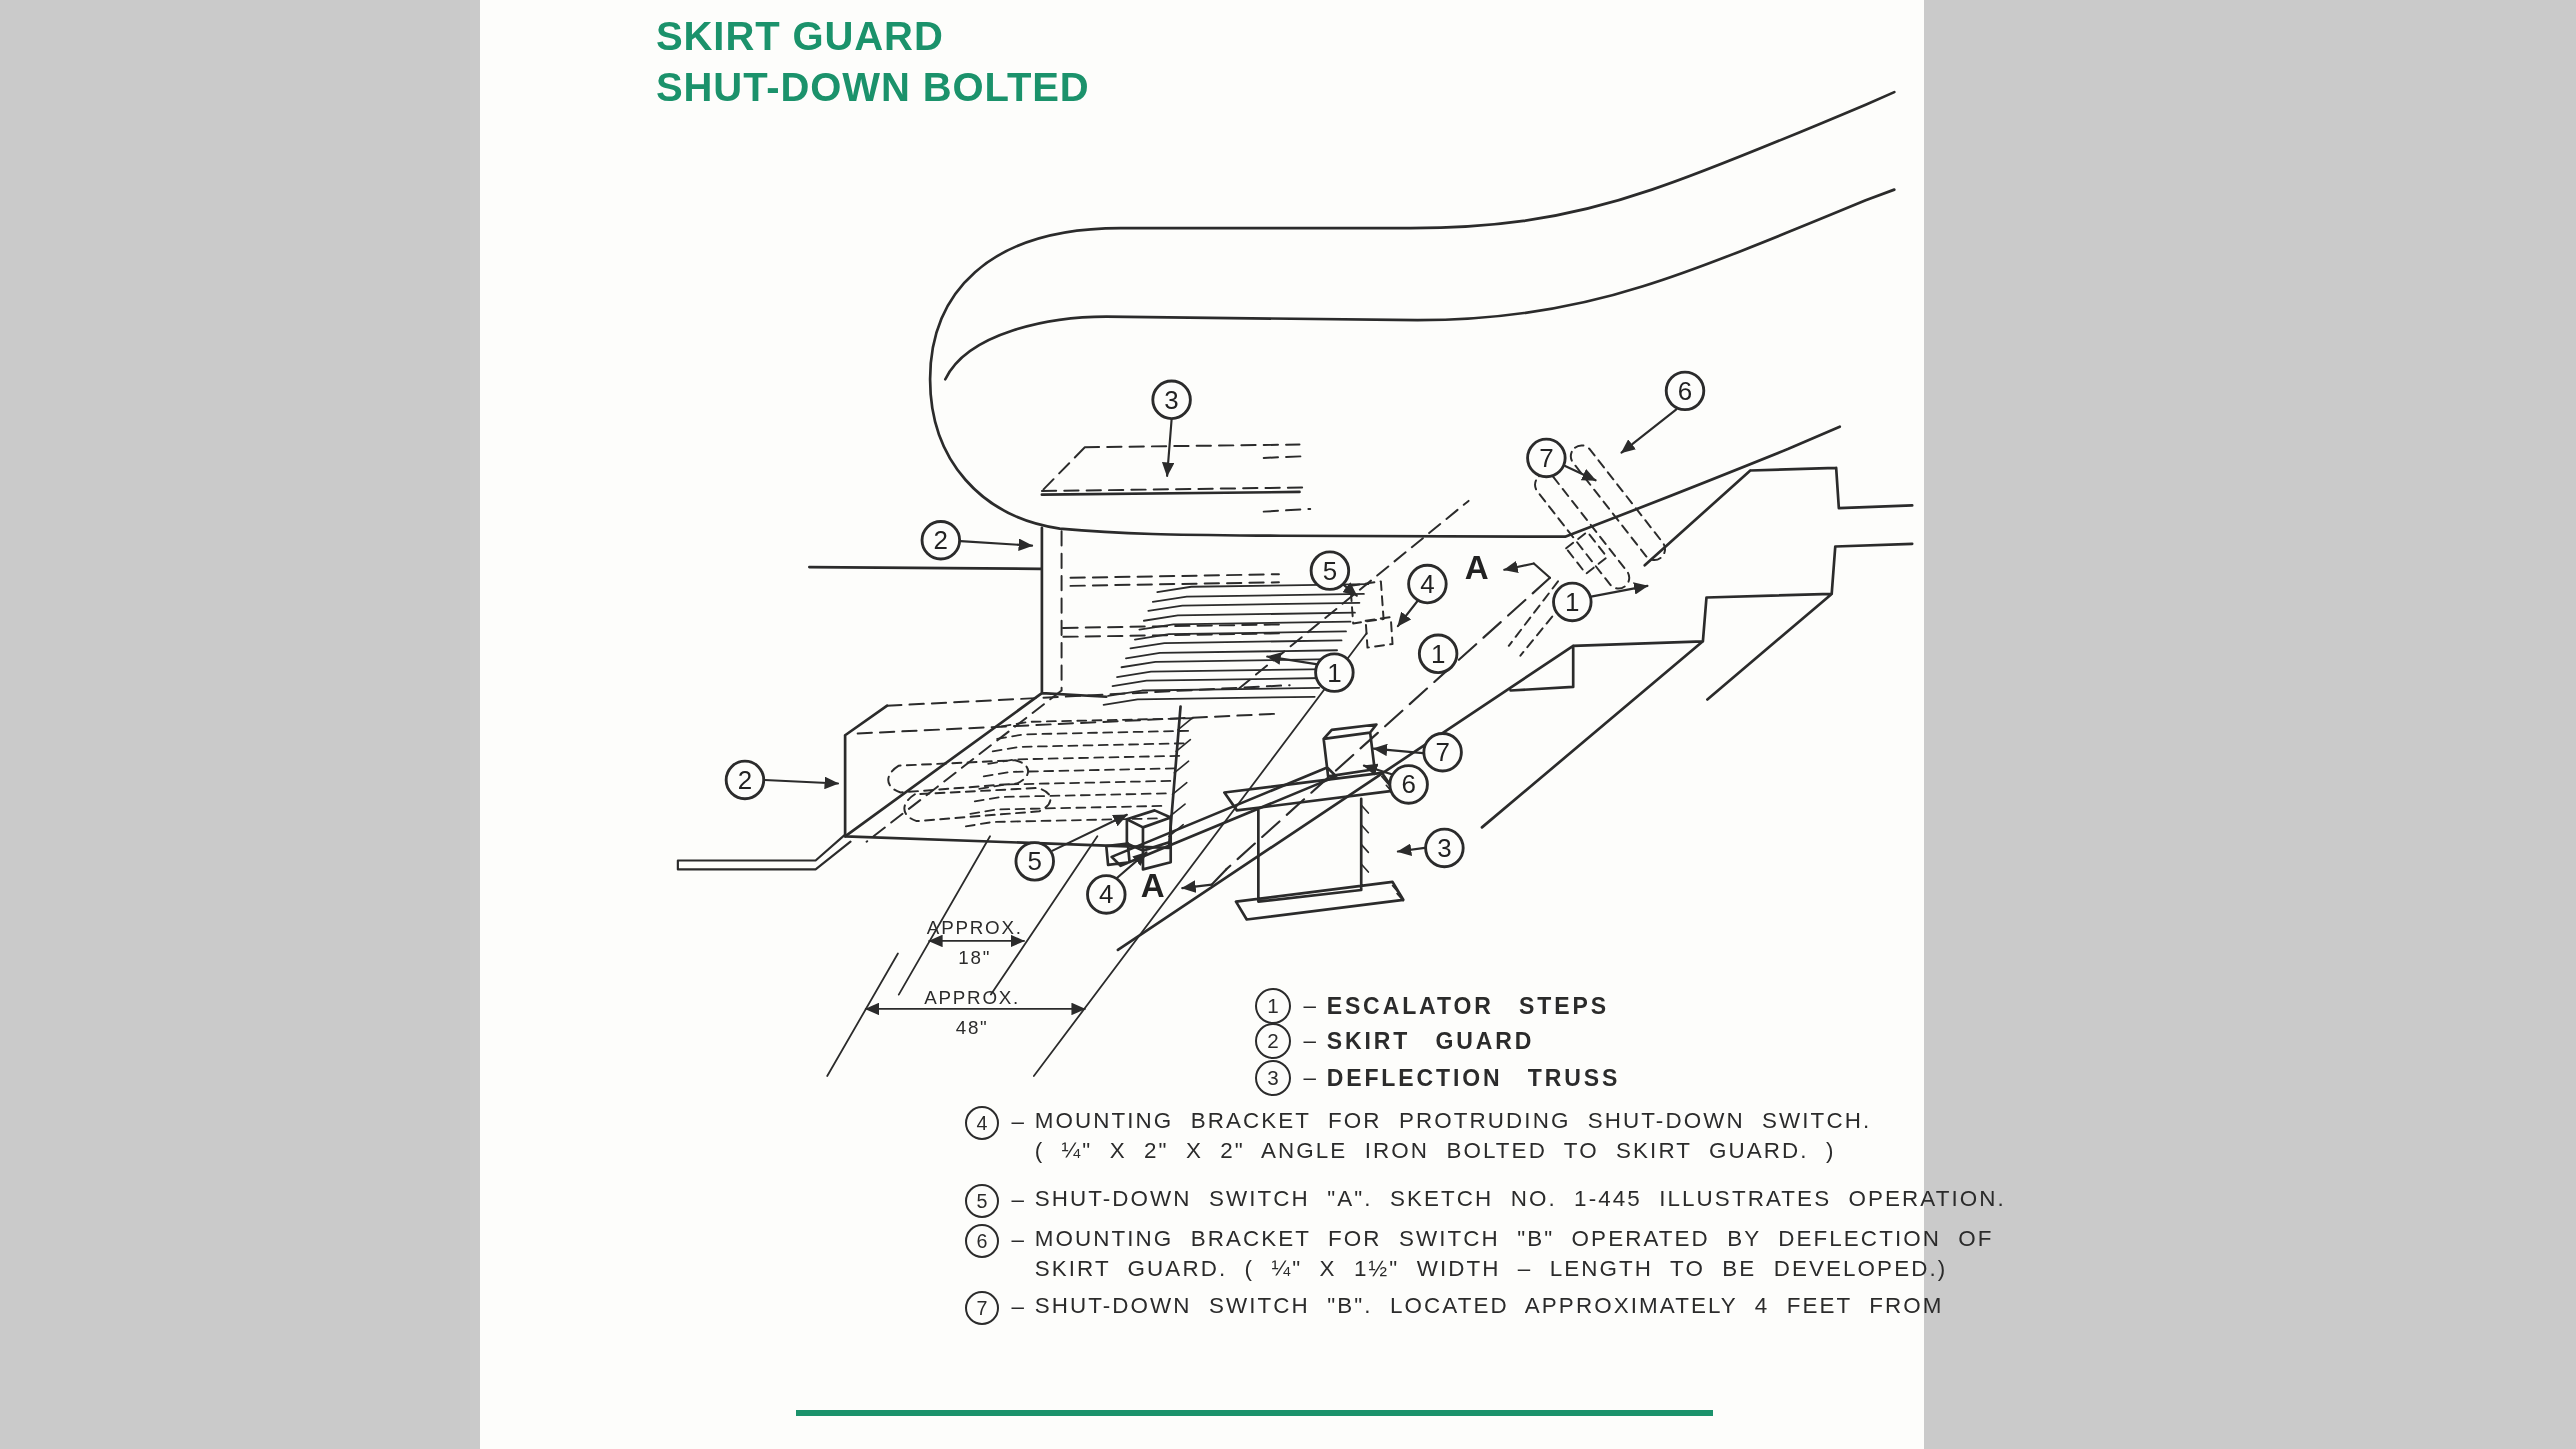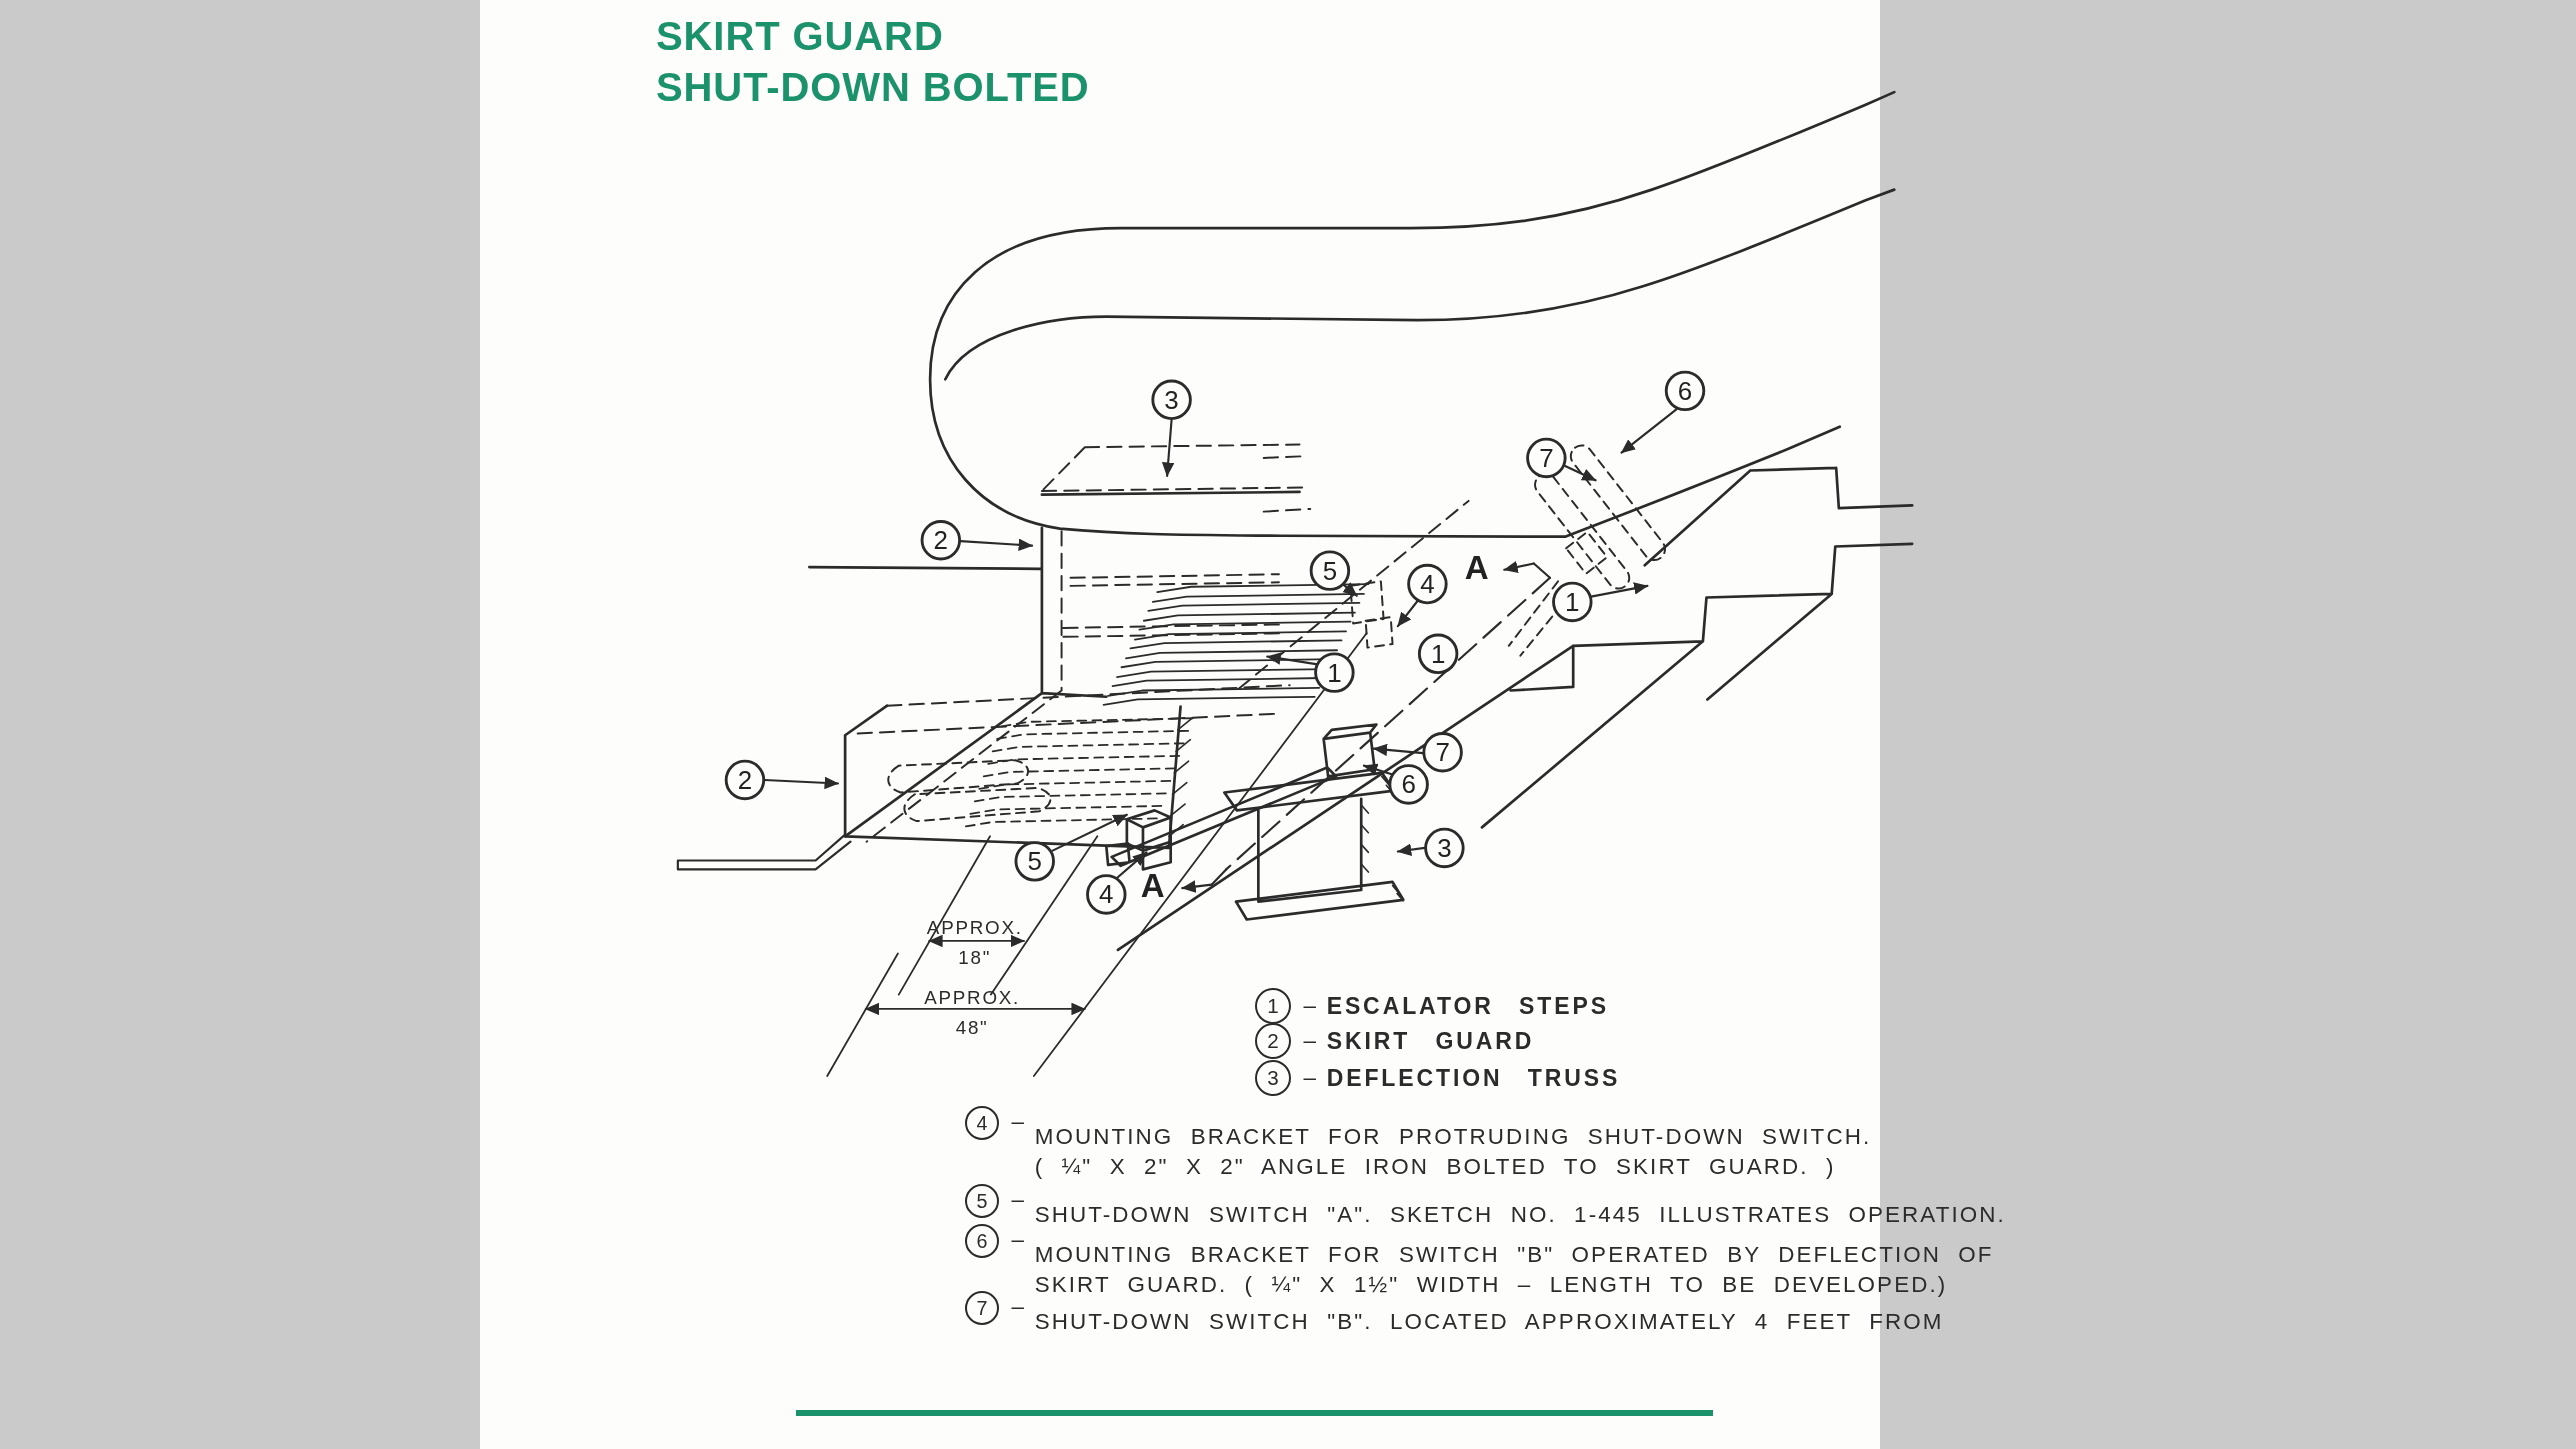--- a/index.html
+++ b/index.html
@@ -1,39 +1,39 @@
 <!DOCTYPE html>
 <html style="font-size:14.3px"><head>
 <meta charset="utf-8">
 <style>
   html,body{margin:0;padding:0;background:#cacaca;}
   #stage{position:relative;width:2576px;height:1449px;background:#cacaca;overflow:hidden;
          font-family:"Liberation Sans", sans-serif;}
   .margin-bar{position:absolute;top:0;height:1449px;background:#cacaca;}
-  #page{position:absolute;left:480px;top:0;width:1400px;height:1449px;background:#fdfdfb;}
+  #page{position:absolute;left:480px;top:0;width:1400px;height:1449px;background:#fdfdfb;padding-left:44px;}
   .title{position:absolute;left:176px;top:10.7px;font-weight:bold;font-size:40px;line-height:51px;
          letter-spacing:0.9px;color:#1b926b;}
   svg{position:absolute;left:0;top:0;}
   .dash{stroke-dasharray:16 9;}
   .dash2{stroke-dasharray:10 7;fill:none;}
   .sec{stroke-dasharray:26 11;}
   .dim{font-size:21px;letter-spacing:2px;fill:#2b2b2b;text-anchor:middle;font-family:"Liberation Sans",sans-serif;}
   .secA{font-size:37px;font-weight:bold;fill:#222;text-anchor:middle;font-family:"Liberation Sans",sans-serif;}
   .co circle{fill:#fdfdfb;stroke:#2b2b2b;stroke-width:3.2;}
   .co text{font-size:29px;fill:#222;text-anchor:middle;font-family:"Liberation Sans",sans-serif;}
   
   .lrow{position:absolute;display:flex;align-items:center;color:#2b2b2b;}
   .lnum{display:inline-flex;align-items:center;justify-content:center;width:32px;height:32px;
         border:2.7px solid #2b2b2b;border-radius:50%;font-size:20.6px;flex:none;}
   .lnum.small{width:30px;height:30px;font-size:19.7px;}
   .ldash{margin:0 10.7px 0 12.5px;font-size:22.4px;}
   .ltext{font-size:23px;letter-spacing:2.9px;word-spacing:16px;white-space:nowrap;font-weight:bold;}
   .ditem{position:absolute;display:flex;align-items:flex-start;color:#2b2b2b;}
   .ditem .ldash{margin-top:2.7px;}
-  .dtext{font-size:22.4px;letter-spacing:2.1px;word-spacing:9px;line-height:29.5px;white-space:nowrap;margin-top:16px;}
+  .dtext{font-size:22.4px;letter-spacing:2.1px;word-spacing:9px;line-height:29.5px;white-space:nowrap;}
   .green-rule{position:absolute;left:316px;top:1410px;width:917px;height:6.3px;background:#1b926b;}
 </style>
 </head>
 <body>
 
 <div id="stage">
   <div class="margin-bar" style="left:0;width:480px;"></div>
   <div class="margin-bar" style="left:1941px;width:635px;"></div>
 
   <div id="page">

